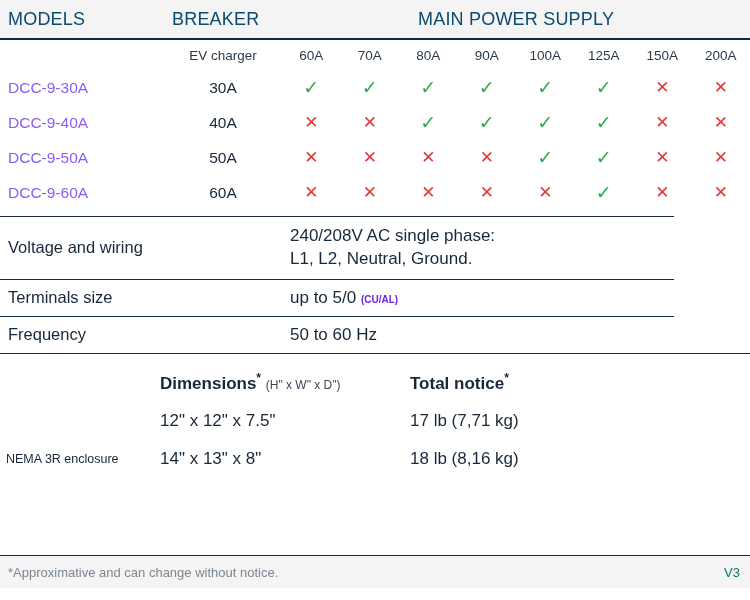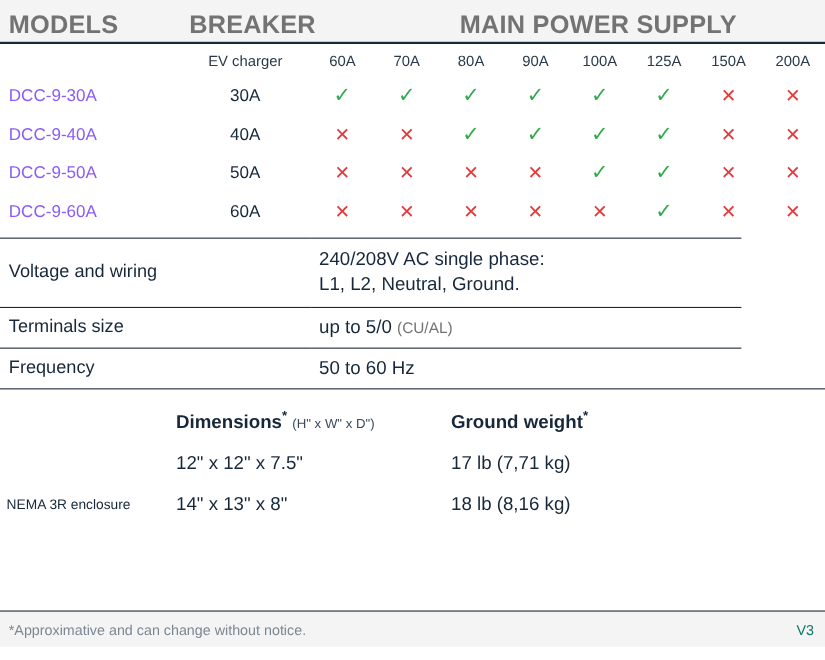--- a/index.html
+++ b/index.html
@@ -24,24 +24,24 @@
   
   .header-band {
     position: relative;
     height: 38px;
     background: #f4f4f4;
     border-bottom: 2px solid #17283a;
   }
   .header-band .hdr {
     position: absolute;
     top: 9px;
-    font-size: 23px;
-    font-weight: bold;
+    font-size: 18px;
+    font-weight: normal;
     letter-spacing: 0.2px;
-    color: #737373;
+    color: #0c4a6e;
   }
   .hdr-models { left: 8px; }
   .hdr-breaker { left: 172px; }
   .hdr-mps { left: 418px; text-align: center; }
 
   
   .compat {
     position: relative;
     border-collapse: collapse;
     width: 750px;
@@ -103,22 +103,23 @@
   .specs .lbl {
     width: 282px;
     font-size: 16.5px;
     color: #17283a;
   }
   .specs .val {
     font-size: 17px;
     color: #17283a;
   }
   .specs .val .small {
-    font-size: 14px;
-    color: #737373;
+    font-size: 10px;
+    color: #6d28d9;
+    font-weight: bold;
   }
   .val-line { line-height: 1.35; }
 
   
   .dims {
     width: 750px;
     border-collapse: collapse;
     table-layout: fixed;
     border-top: 1px solid #1b2a3a;
   }
@@ -311,21 +312,21 @@
         <col class="c3">
       </colgroup>
     <tbody>
       <tr>
         <td></td>
         <td class="head-cell">
           <span>Dimensions</span><span class="sup">*</span>
           <span class="paren">(H" x W" x D")</span>
         </td>
         <td class="head-cell">
-          <span>Ground weight</span><span class="sup">*</span>
+          <span>Total notice</span><span class="sup">*</span>
         </td>
       </tr>
       <tr>
         <td></td>
         <td class="data-cell">12" x 12" x 7.5"</td>
         <td class="data-cell">17 lb (7,71 kg)</td>
       </tr>
       <tr>
         <td class="enclosure-lbl">NEMA 3R enclosure</td>
         <td class="data-cell">14" x 13" x 8"</td>

